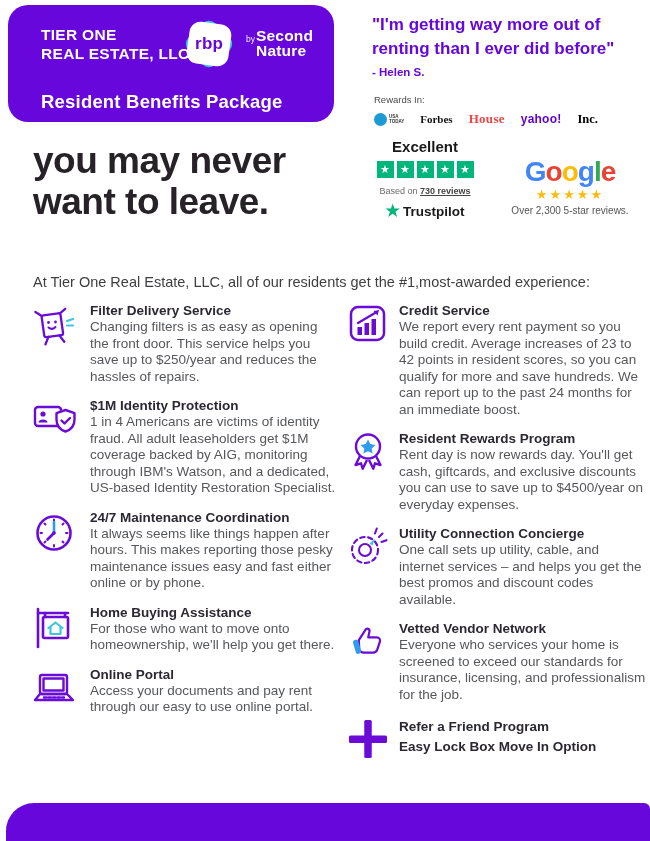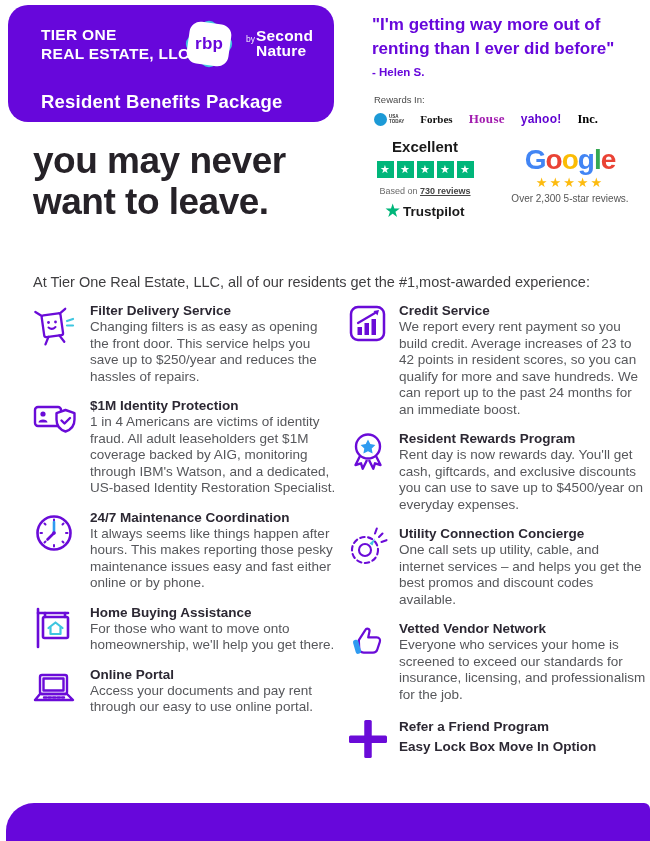--- a/index.html
+++ b/index.html
@@ -34,36 +34,36 @@
   .attribution{margin-top:5px;font-size:11.5px;font-weight:bold;}
 
   
   .featured{position:absolute;left:374px;top:94px;width:266px;}
   .featured-label{font-size:9.5px;color:#4a4a4a;}
   .featured-logos{display:flex;align-items:center;gap:16px;margin-top:6px;}
   .usa-today{display:flex;align-items:center;gap:2px;}
   .usa-circle{width:13px;height:13px;border-radius:50%;background:#1c9ad6;}
   .usa-text{font-size:4.5px;font-weight:bold;color:#333;line-height:1.15;}
   .forbes-logo{font-family:"Liberation Serif",serif;font-weight:bold;font-size:11px;color:#111;}
-  .house-logo{font-family:"Liberation Serif",serif;font-weight:bold;font-size:13px;color:#a21caf;letter-spacing:.3px;}
+  .house-logo{font-family:"Liberation Serif",serif;font-weight:bold;font-size:13px;color:#ef4444;letter-spacing:.3px;}
   .yahoo-logo{font-weight:bold;font-size:12px;color:#5f01d1;letter-spacing:.2px;}
   .inc-logo{font-family:"Liberation Serif",serif;font-weight:bold;font-size:12.5px;color:#000;}
 
   
   .trustpilot-block{position:absolute;left:358px;top:138px;width:134px;text-align:center;}
   .tp-excellent{font-size:15px;font-weight:bold;color:#191919;}
   .tp-stars{display:flex;justify-content:center;gap:3px;margin-top:6px;}
   .tp-star{width:17px;height:17px;background:var(--tp-green);color:#fff;font-size:11px;line-height:17px;text-align:center;}
   .tp-basedon{margin-top:8px;font-size:9px;color:#6b6b6b;}
   .tp-basedon a{color:#444;font-weight:bold;text-decoration:underline;}
   .tp-brand{margin-top:7px;font-size:13.5px;font-weight:bold;color:#191919;display:flex;align-items:center;justify-content:center;gap:3px;}
   .tp-logo-star{color:var(--tp-green);font-size:16px;line-height:1;}
 
   .google-block{position:absolute;left:492px;top:146px;width:156px;text-align:center;}
-  .google-logo{font-size:28px;font-weight:bold;letter-spacing:-1px;line-height:1;}
+  .google-logo{font-size:28px;font-weight:bold;letter-spacing:-1px;line-height:1;margin-top:12px;}
   .g-1,.g-4{color:#4285f4;} .g-2,.g-6{color:#ea4335;} .g-3{color:#fbbc05;} .g-5{color:#34a853;}
   .google-stars{color:#fdbb0f;font-size:13px;letter-spacing:2px;margin-top:1px;}
   .google-caption{font-size:10px;color:#555;margin-top:3px;}
 
   
   .headline{position:absolute;left:33px;top:140px;font-size:37px;font-weight:800;color:var(--dark);line-height:1.12;letter-spacing:-.5px;}
   .intro{position:absolute;left:33px;top:274px;font-size:14.5px;color:#3f3e40;white-space:nowrap;}
 
   
   .benefits-left{position:absolute;left:30px;top:302px;width:308px;}

